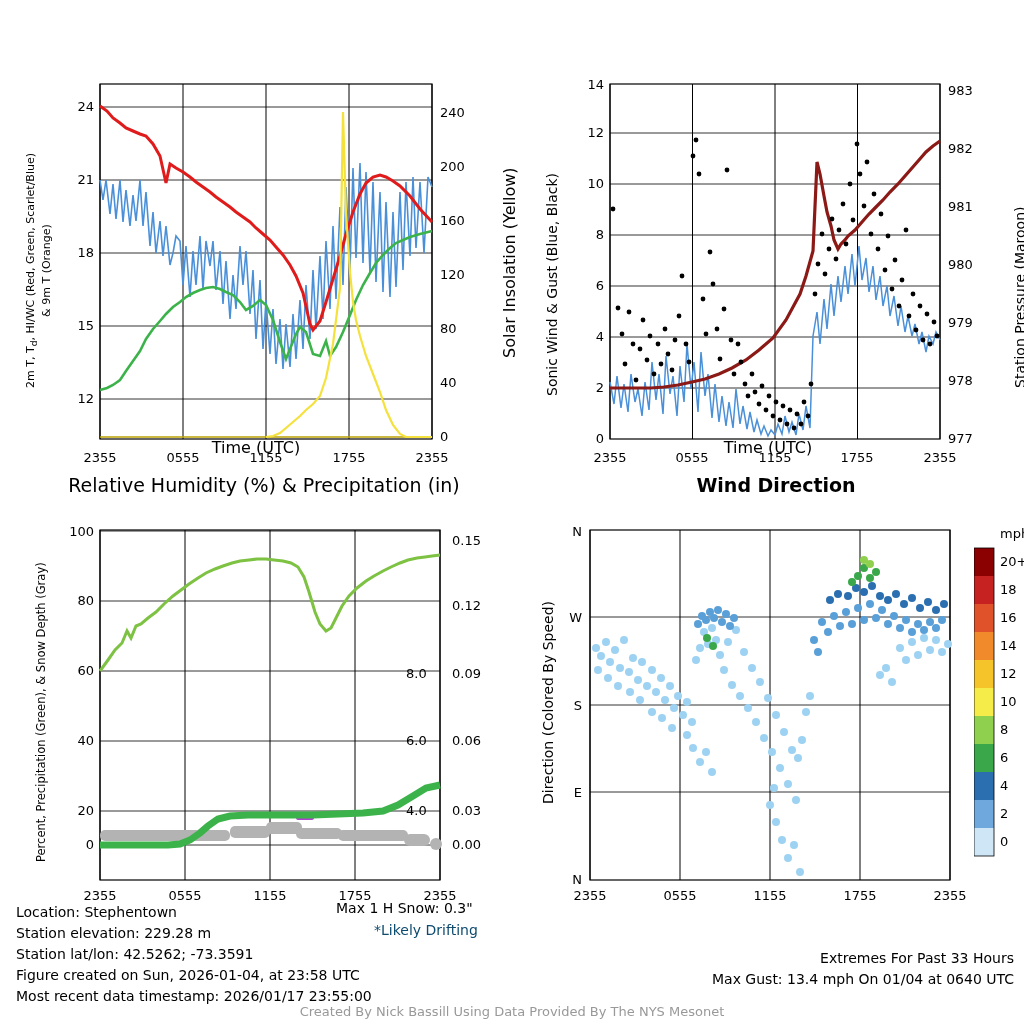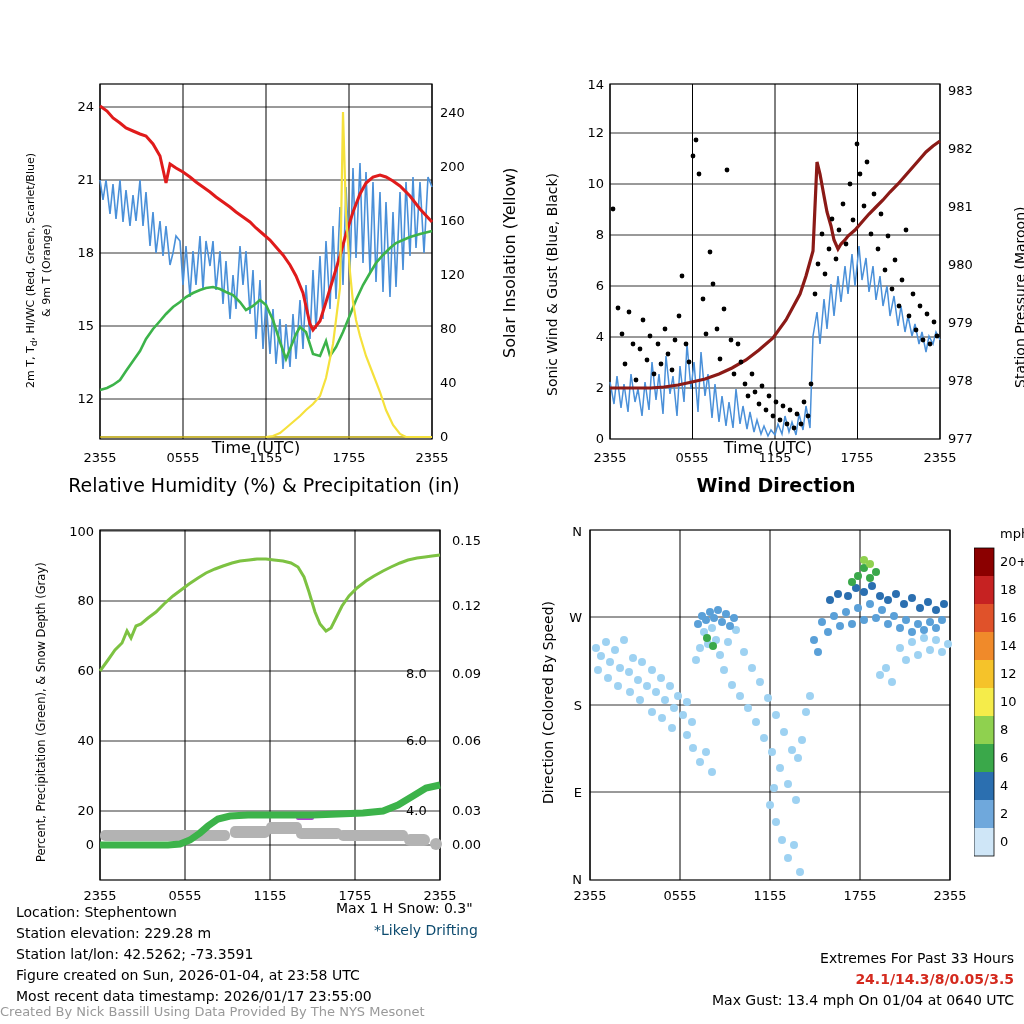--- a/index.html
+++ b/index.html
@@ -25,21 +25,21 @@
   }
   svg{display:block;}
   .footer-left{
     position:absolute;left:16px;top:902px;font-size:14px;line-height:21px;
   }
   .footer-right{
     position:absolute;right:10px;top:948px;font-size:14px;line-height:21px;text-align:right;
   }
   .snowtxt{position:absolute;font-size:14px;}
   .credit{
-    position:absolute;width:100%;top:1004px;font-size:13px;color:#999;
+    position:absolute;width:100%;text-align:center;top:1004px;font-size:13px;color:#999;
   }
 </style>
 </head>
 <body>
 
 <div class="panel" style="left:0;top:18px;width:512px;height:460px;">
 
   <svg width="512" height="430" style="position:absolute;left:0;top:26px;">
 
     <rect x="100" y="40" width="332" height="355" fill="none" stroke="#000" stroke-width="1.2"></rect>
@@ -548,17 +548,16 @@
   <div>Station lat/lon: 42.5262; -73.3591</div>
   <div>Figure created on Sun, 2026-01-04, at 23:58 UTC</div>
   <div>Most recent data timestamp: 2026/01/17 23:55:00</div>
 </div>
 
 <div class="snowtxt" style="left:336px;top:900px;">Max 1 H Snow: 0.3"</div>
 <div class="snowtxt" style="left:374px;top:922px;color:#0c4a6e;">*Likely Drifting</div>
 
 <div class="footer-right">
   <div>Extremes For Past 33 Hours</div>
-  <div style="color:#d42a1e;font-weight:bold;">24.1/14.3/8/0.05/3.5</div>
   <div>Max Gust: 13.4 mph On 01/04 at 0640 UTC</div>
 </div>
 
 <div class="credit">Created By Nick Bassill Using Data Provided By The NYS Mesonet</div>
 
 </body></html>

